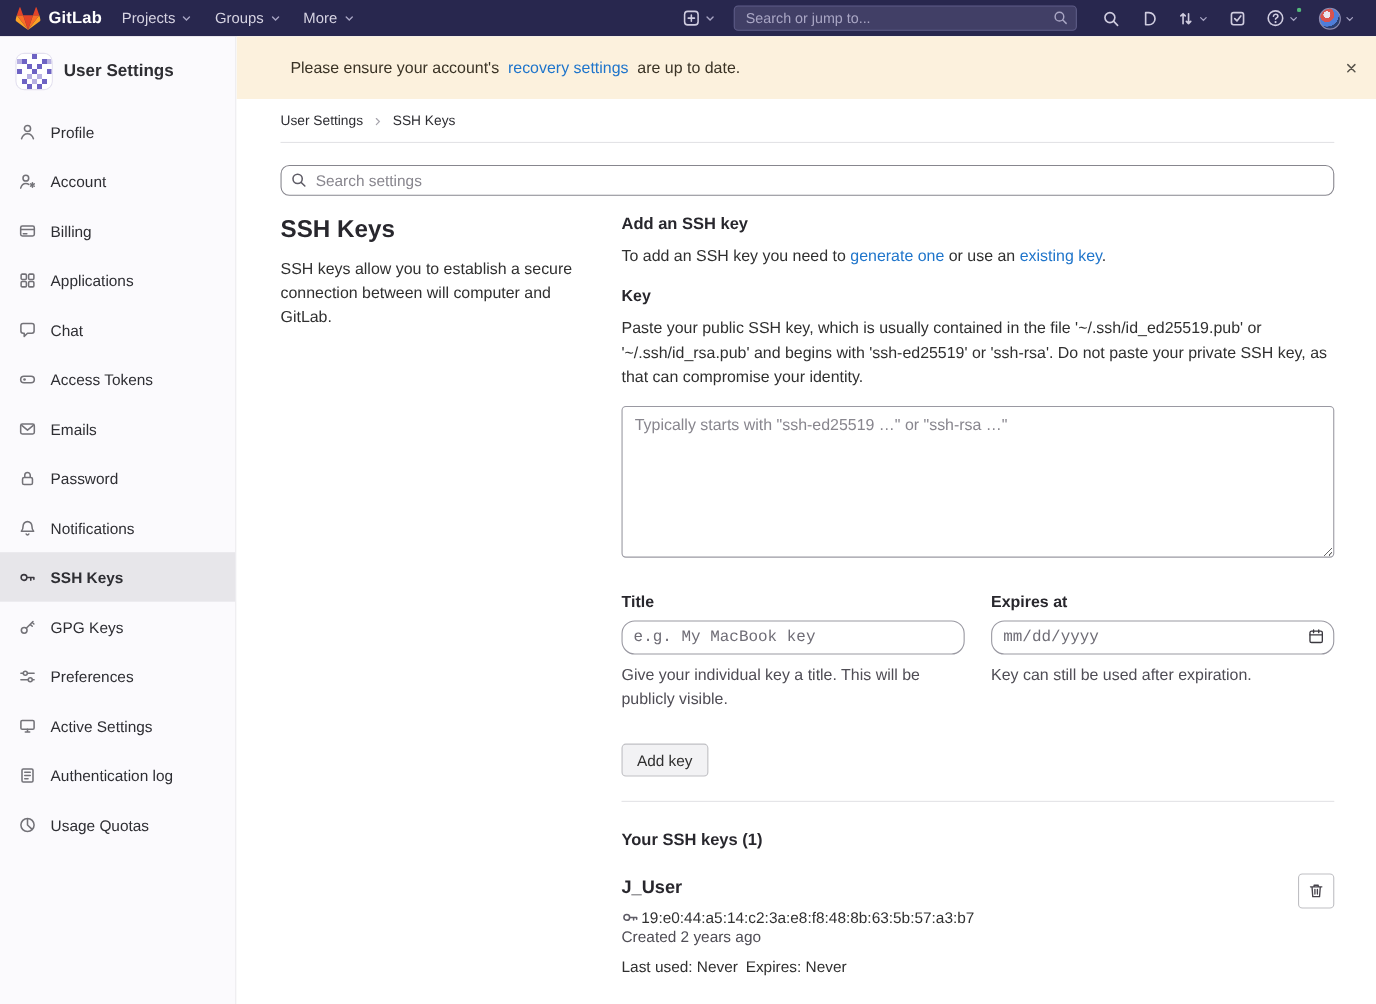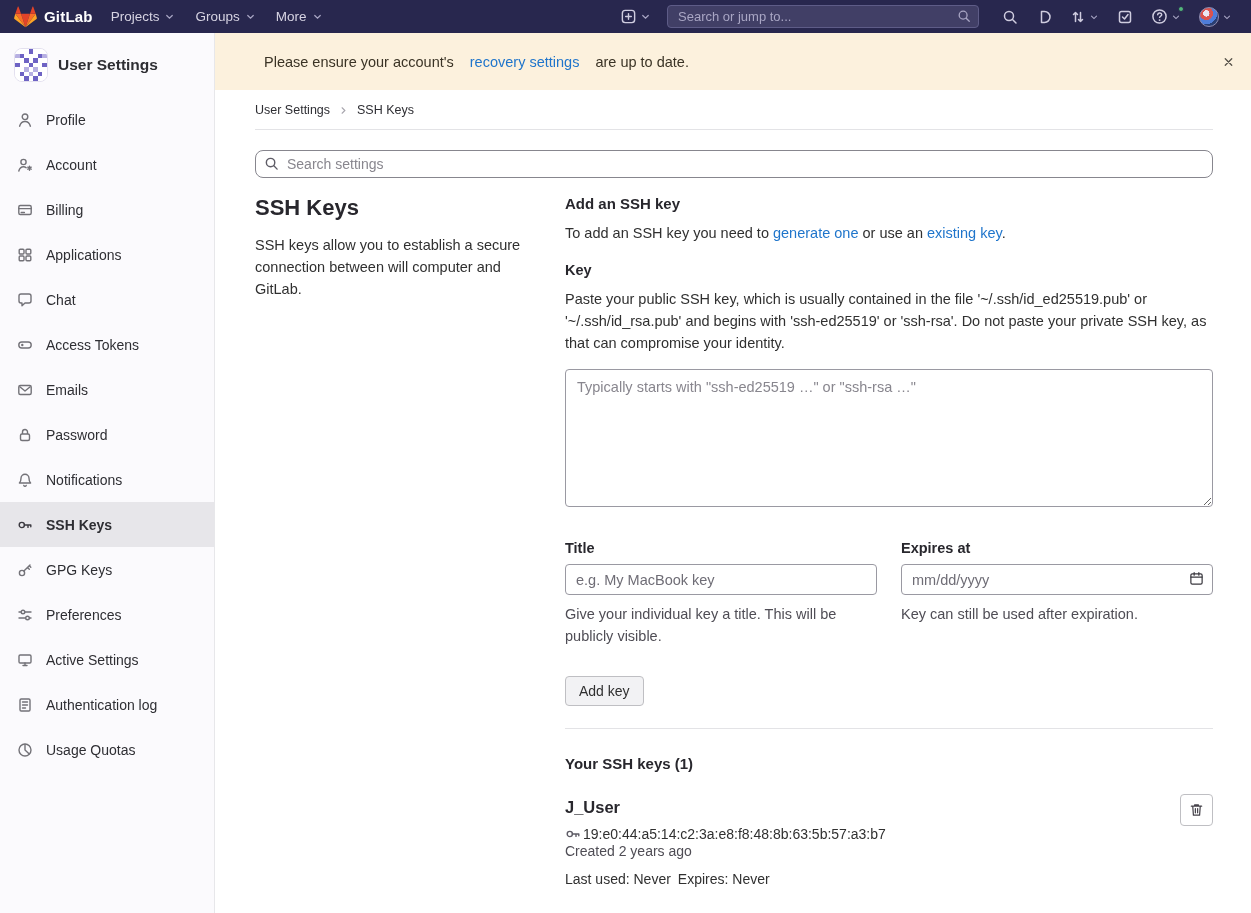--- a/index.html
+++ b/index.html
@@ -30,21 +30,21 @@
   .identicon{width:34px;height:34px;border-radius:8px;background:#fff;border:1px solid #e3e0ef;flex:none;overflow:hidden}
   .sidebar-title{font-weight:700;font-size:15.5px;color:#2e2e33}
   .side-item{display:flex;align-items:center;gap:13px;height:45px;padding:0 17px;font-size:14px;color:#2e2e33;cursor:pointer;text-decoration:none}
   .side-item .ico{color:#737278;display:inline-flex;flex:none}
   .side-item.active{background:#e7e6ea;font-weight:600}
   .side-item.active .ico{color:#3a383f}
 
   
   .content{flex:1;background:#fff;overflow:hidden;display:flex;flex-direction:column}
   .alert{height:57px;background:#fcf1dd;display:flex;align-items:center;padding:0 44px 0 49px;position:relative;font-size:14.5px;color:#3a3325;flex:none}
-  .alert a{color:#1f75cb;text-decoration:none;cursor:pointer;margin:0 16px}
+  .alert a{color:#1f75cb;text-decoration:none;cursor:pointer;margin:0 8px}
   .alert-close{position:absolute;right:12px;top:50%;transform:translateY(-50%);background:none;border:none;cursor:pointer;color:#57534a;display:flex;padding:4px}
   .content-inner{padding:13px 38px 0 40px}
 
   .breadcrumb{display:flex;align-items:center;gap:8px;font-size:12.5px;color:#2e2e33}
   .breadcrumb a{color:#2e2e33;text-decoration:none;cursor:pointer}
   .crumb-sep{color:#a7a5ad;display:inline-flex}
   .rule{border:none;border-top:1px solid #e3e3e6;margin-top:12px}
 
   .settings-search{position:relative;margin-top:20px}
   .settings-search input{width:100%;height:28px;border:1px solid #87868e;border-radius:8px;padding:0 10px 0 31px;font-size:14px;font-family:inherit;color:#303030;outline:none}
@@ -61,21 +61,21 @@
   .intro{margin-top:13px;font-size:14.5px}
   .intro a{color:#1f75cb;text-decoration:none;cursor:pointer}
   .lbl{display:block;font-size:14.5px;font-weight:700;color:#28272d}
   .lbl-key{margin-top:21px}
   .keyhelp{margin-top:11px;font-size:14.5px;line-height:1.5;color:#303030}
   textarea.keyarea{margin-top:15px;width:100%;height:138px;resize:vertical;border:1px solid #9a99a2;border-radius:4px;padding:9px 11px;font-size:14.5px;font-family:inherit;color:#303030;outline:none}
   textarea.keyarea::placeholder{color:#88868e}
 
   .form-row{display:flex;gap:24px;margin-top:30px}
   .form-col{flex:1;min-width:0}
-  .form-col input{margin-top:8px;width:100%;height:31px;border:1px solid #9a99a2;border-radius:4px;padding:4px 10px;font-size:14.5px;font-family:Liberation Sans, sans-serif;color:#303030;outline:none}
+  .form-col input{margin-top:8px;width:100%;height:31px;border:1px solid #9a99a2;border-radius:12px;padding:4px 10px;font-size:14.5px;font-family:Liberation Mono, monospace;color:#303030;outline:none}
   .form-col input::placeholder{color:#6f6d76}
   .datewrap{position:relative}
   .datewrap .cal{position:absolute;right:9px;top:15px;color:#3a383f;pointer-events:none}
   .fieldhelp{margin-top:9px;font-size:14.5px;line-height:1.5;color:#4f4d55}
 
   .btn-default{margin-top:28px;display:inline-block;background:#f2f2f4;border:1px solid #bfbfc3;border-radius:4px;padding:6px 13px;font-size:14px;font-family:inherit;color:#303030;cursor:pointer}
   .rule2{border:none;border-top:1px solid #e3e3e6;margin-top:22px}
 
   .yourkeys-h{margin-top:26px;font-size:15px;font-weight:700;color:#28272d}
   .key-card{margin-top:26px;position:relative;padding-right:50px}

